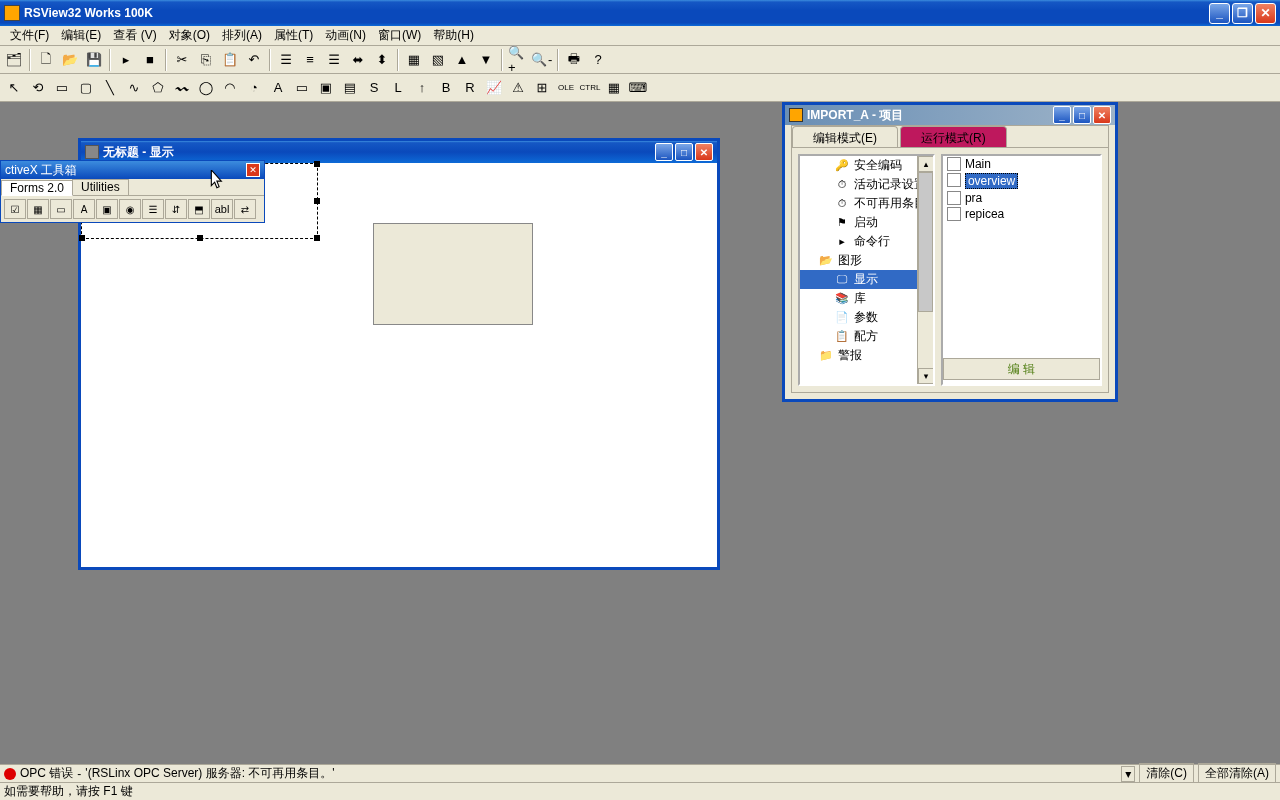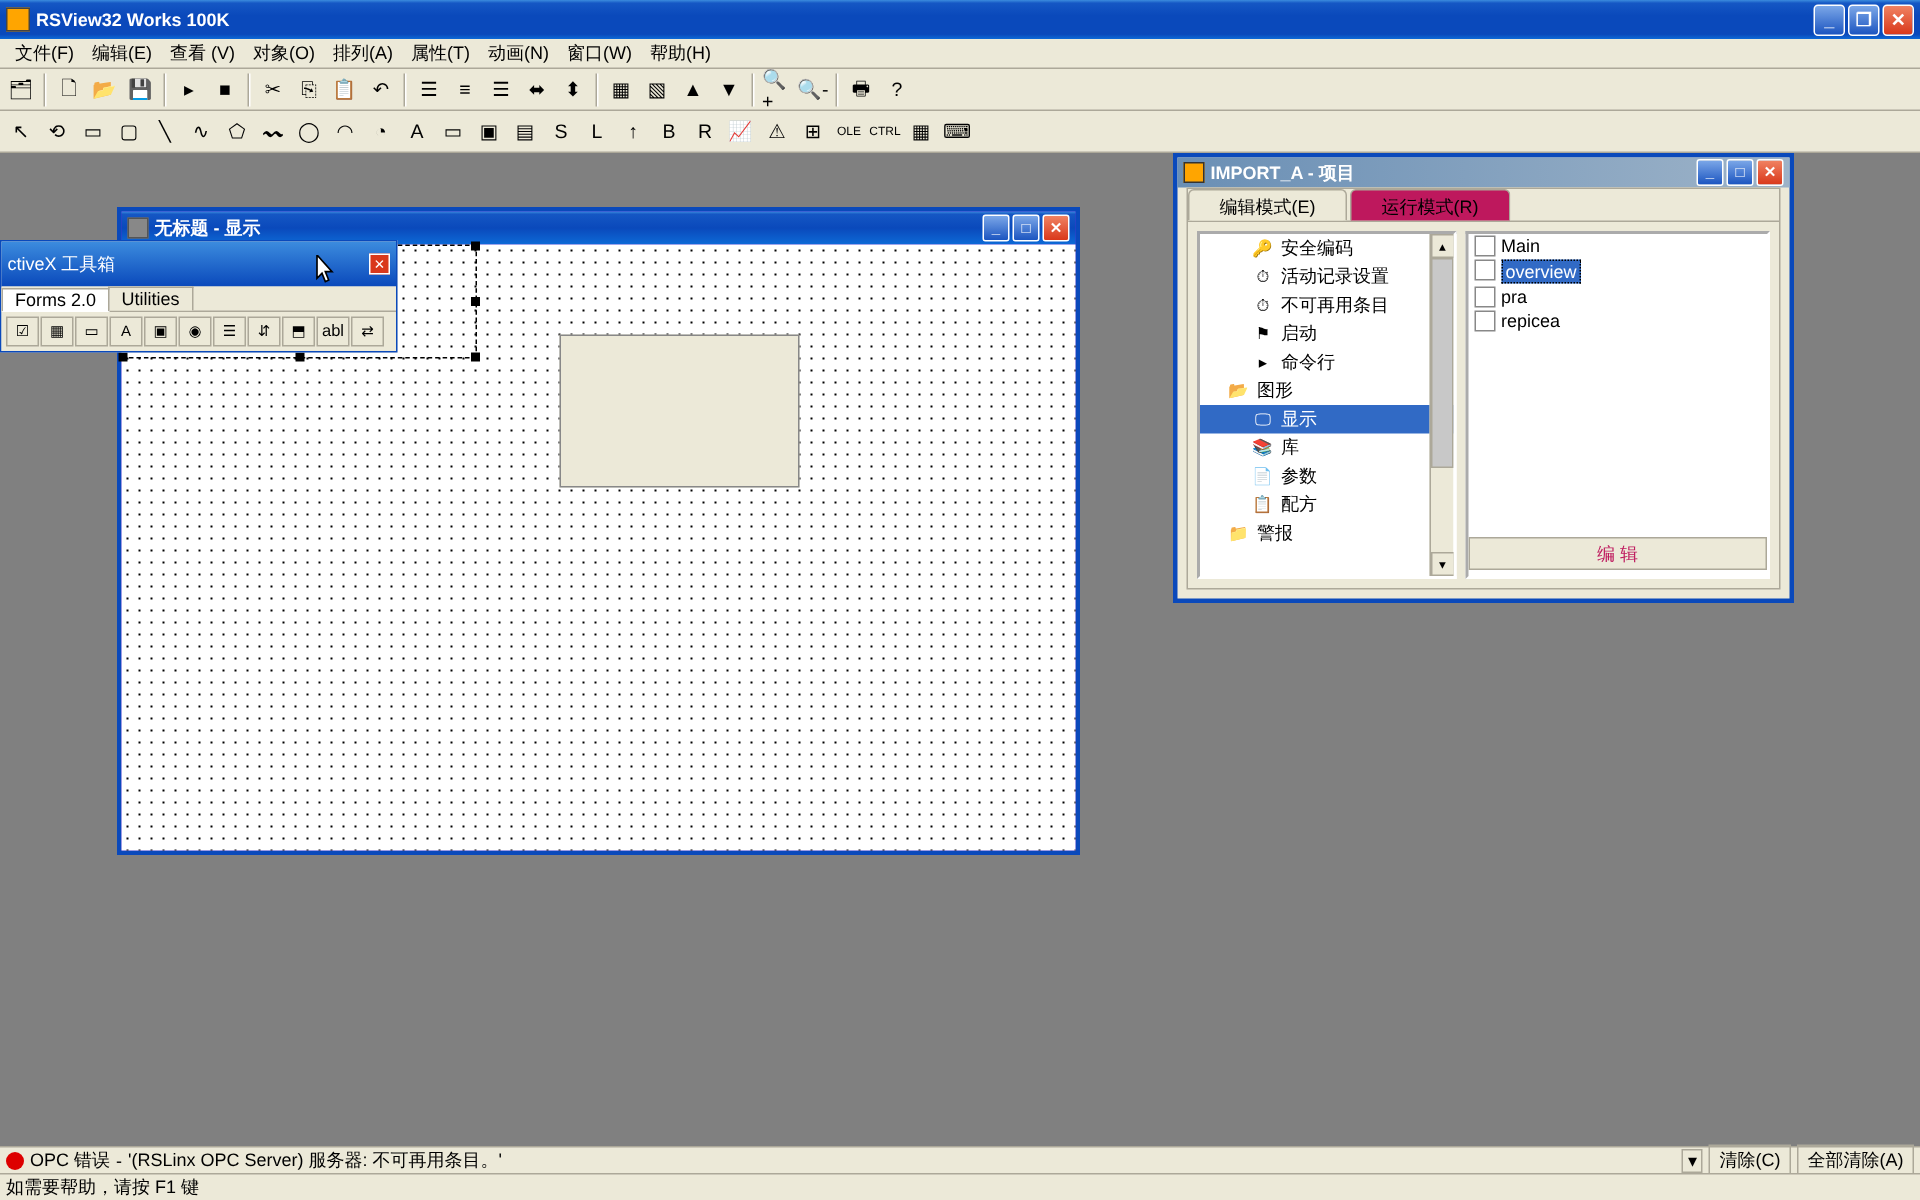--- a/index.html
+++ b/index.html
@@ -20,38 +20,38 @@
 
 
 .toolbar-row { display: flex; align-items: center; border-bottom: 1px solid #aca899; background: #ece9d8; height: 28px; padding: 0 3px; gap: 2px; }
 .tool-btn { width: 22px; height: 22px; border: 1px solid #ece9d8; display: flex; align-items: center; justify-content: center; cursor: pointer; font-size: 13px; }
 .tool-sep { width: 2px; height: 22px; border-left: 1px solid #aca899; border-right: 1px solid #fff; margin: 0 2px; }
 
 
 .workspace { position: absolute; top: 102px; left: 0; right: 0; bottom: 36px; background: #808080; }
 
 
-.childwin { position: absolute; border: 3px solid #0a49bb; background: #6d28d9; }
+.childwin { position: absolute; border: 3px solid #0a49bb; background: #d946ef; }
 .childwin .cw-titlebar { height: 22px; background: linear-gradient(to bottom, #3c8cde 0%, #1557c4 8%, #0a49bb 50%, #0d6ad7 100%); display: flex; align-items: center; padding: 0 4px; color: #fff; }
 .childwin .cw-titlebar .cw-icon { width: 14px; height: 14px; background: #888; margin-right: 4px; border: 1px solid #555; }
 .childwin .cw-titlebar .cw-title { font-weight: bold; flex: 1; }
 .childwin .cw-titlebar .cw-btns { display: flex; gap: 2px; }
 .cw-btn { width: 18px; height: 18px; border: 1px solid #fff; border-radius: 2px; display: flex; align-items: center; justify-content: center; color: #fff; font-size: 10px; font-weight: bold; cursor: pointer; }
 .cw-btn.min, .cw-btn.restore { background: linear-gradient(to bottom, #7ba7e8, #1c55c0); }
 .cw-btn.close { background: linear-gradient(to bottom, #f08262, #d9381b); }
 
 
 .display-canvas { position: absolute; top: 22px; left: 0; right: 0; bottom: 0; background-color: #fff; background-image: radial-gradient(#000 0.5px, transparent 0.5px); background-size: 8px 8px; }
 .canvas-rect { position: absolute; border: 1px solid #888; background: #ece9d8; }
 .sel-handles { position: absolute; border: 1px dashed #000; pointer-events: none; }
 .sel-handles .h { position: absolute; width: 6px; height: 6px; background: #000; }
 
 
 .toolbox { position: absolute; border: 1px solid #0a49bb; background: #ece9d8; }
-.toolbox-title { height: 30px; background: linear-gradient(to bottom, #3c8cde, #0a49bb); color: #fff; display: flex; align-items: center; padding: 0 4px; font-size: 11px; }
+.toolbox-title { height: 18px; background: linear-gradient(to bottom, #3c8cde, #0a49bb); color: #fff; display: flex; align-items: center; padding: 0 4px; font-size: 11px; }
 .toolbox-title .tb-title { flex: 1; }
 .toolbox-title .tb-close { width: 14px; height: 14px; background: #d9381b; border: 1px solid #fff; color: #fff; display: flex; align-items: center; justify-content: center; font-size: 9px; cursor: pointer; }
 .toolbox-tabs { display: flex; border-bottom: 1px solid #aca899; background: #ece9d8; }
 .tb-tab { padding: 0 8px; border: 1px solid #aca899; border-bottom: none; background: #ece9d8; margin-right: -1px; cursor: pointer; }
 .tb-tab.active { background: #fff; border-bottom: 1px solid #fff; position: relative; top: 1px; }
 .toolbox-body { padding: 3px; display: flex; gap: 1px; background: #ece9d8; }
 .tb-tool { width: 22px; height: 20px; border: 1px solid #aca899; background: #ece9d8; display: flex; align-items: center; justify-content: center; font-size: 10px; cursor: pointer; }
 
 
 .projwin { position: absolute; background: #ece9d8; border: 3px solid #0a49bb; }
@@ -71,21 +71,21 @@
 .tree-scroll .sb-btn { width: 16px; height: 16px; background: #ece9d8; border: 1px solid #aca899; display: flex; align-items: center; justify-content: center; font-size: 9px; }
 .tree-scroll .thumb { position: absolute; left: 0; right: 0; top: 16px; height: 140px; background: #c8c8c8; border: 1px solid #aca899; }
 .tree-item { display: flex; align-items: center; padding: 1px 2px; gap: 4px; white-space: nowrap; }
 .tree-item .tree-icon { width: 16px; height: 14px; display: inline-flex; align-items: center; justify-content: center; font-size: 11px; }
 .tree-item.selected { background: #316ac5; color: #fff; }
 .tree-indent-1 { padding-left: 18px; }
 .tree-indent-2 { padding-left: 34px; }
 .list-item { display: flex; align-items: flex-start; gap: 4px; padding: 1px 4px; }
 .list-item .li-icon { width: 14px; height: 14px; border: 1px solid #888; background: #fff; }
 .list-item.selected .li-label { background: #316ac5; color: #fff; border: 1px dotted #000; padding: 0 2px; }
-.pw-edit-btn { margin: 4px 0; height: 22px; border: 1px solid #aca899; background: #ece9d8; color: #be185d; display: flex; align-items: center; justify-content: center; }
+.pw-edit-btn { margin: 4px 0; height: 22px; border: 1px solid #aca899; background: #ece9d8; color: #4d7c0f; display: flex; align-items: center; justify-content: center; }
 
 
 .cursor { position: absolute; width: 16px; height: 20px; pointer-events: none; z-index: 9999; }
 
 
 .error-bar { position: absolute; left: 0; right: 0; bottom: 18px; height: 18px; background: #ece9d8; border-top: 1px solid #aca899; display: flex; align-items: center; padding: 0 4px; gap: 4px; }
 .error-bar .err-icon { width: 12px; height: 12px; border-radius: 50%; background: #d00; }
 .error-bar .err-text { flex: 1; }
 .error-bar .err-btn { padding: 1px 6px; border: 1px solid #aca899; cursor: pointer; }
 .error-bar .err-drop { width:14px; border:1px solid #aca899; text-align:center; cursor:pointer;}
@@ -225,21 +225,21 @@
       <div class="tb-tool">▣</div>
       <div class="tb-tool">◉</div>
       <div class="tb-tool">☰</div>
       <div class="tb-tool">⇵</div>
       <div class="tb-tool">⬒</div>
       <div class="tb-tool" style="font-size:11px">abl</div>
       <div class="tb-tool">⇄</div>
     </div>
   </div>
 
-  <div class="projwin" style="left:782px; top:0px; width:414px; height:300px;">
+  <div class="projwin" style="left:782px; top:0px; width:336px; height:300px;">
     <div class="pw-titlebar">
       <div class="pw-icon"></div>
       <div class="pw-title">IMPORT_A - 项目</div>
       <div class="pw-btns">
         <div class="cw-btn min">_</div>
         <div class="cw-btn restore">□</div>
         <div class="cw-btn close">✕</div>
       </div>
     </div>
     <div class="pw-body">

